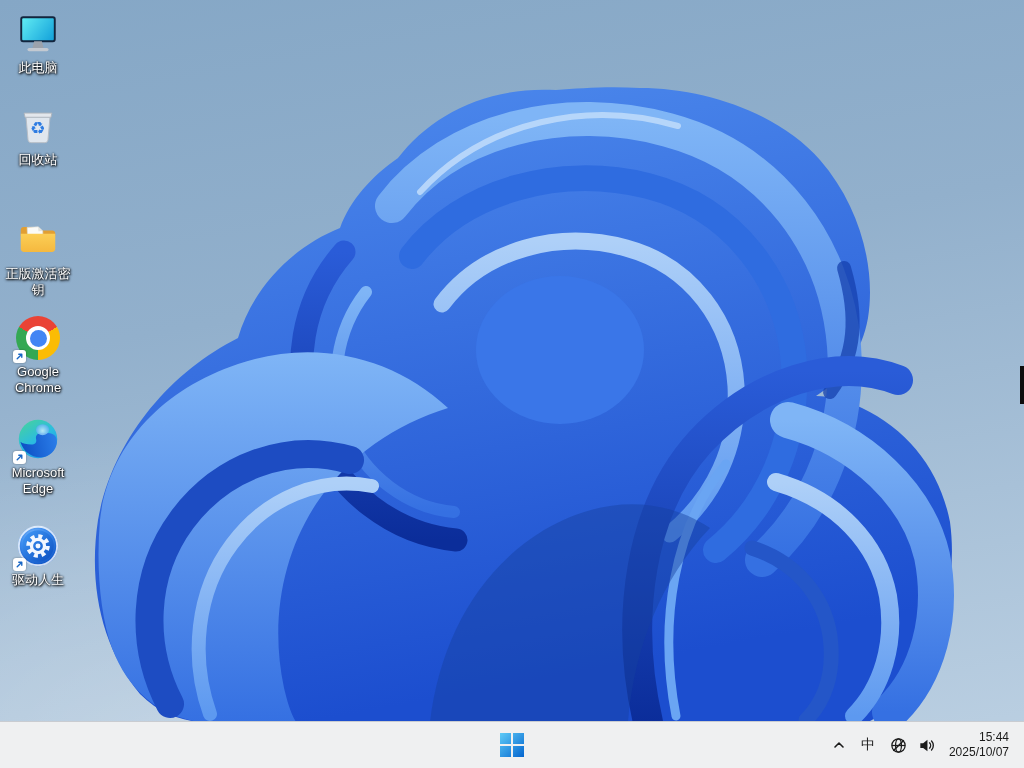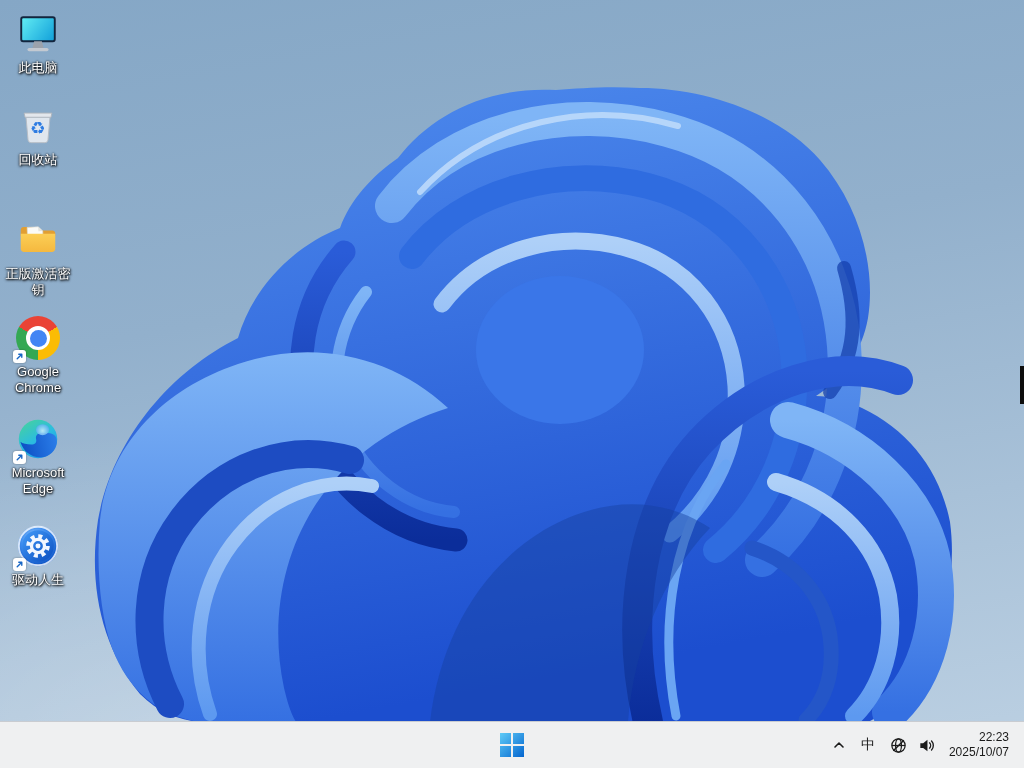--- a/index.html
+++ b/index.html
@@ -258,19 +258,19 @@
         </svg>
         <svg width="19" height="19" viewBox="0 0 20 20">
           <path d="M3.5 7.5 h3 L11 4 v12 L6.5 12.5 h-3 z" fill="#1b1b1b"></path>
           <g fill="none" stroke="#1b1b1b" stroke-width="1.4" stroke-linecap="round">
             <path d="M13.2 7.2 a4 4 0 0 1 0 5.6"></path>
             <path d="M15.3 5.3 a6.8 6.8 0 0 1 0 9.4"></path>
           </g>
         </svg>
       </div>
       <div class="clock">
-        <span>22:23</span>
+        <span>15:44</span>
         <span>2025/10/07</span>
       </div>
     </div>
   </div>
 
 </div>
 
 </body></html>

